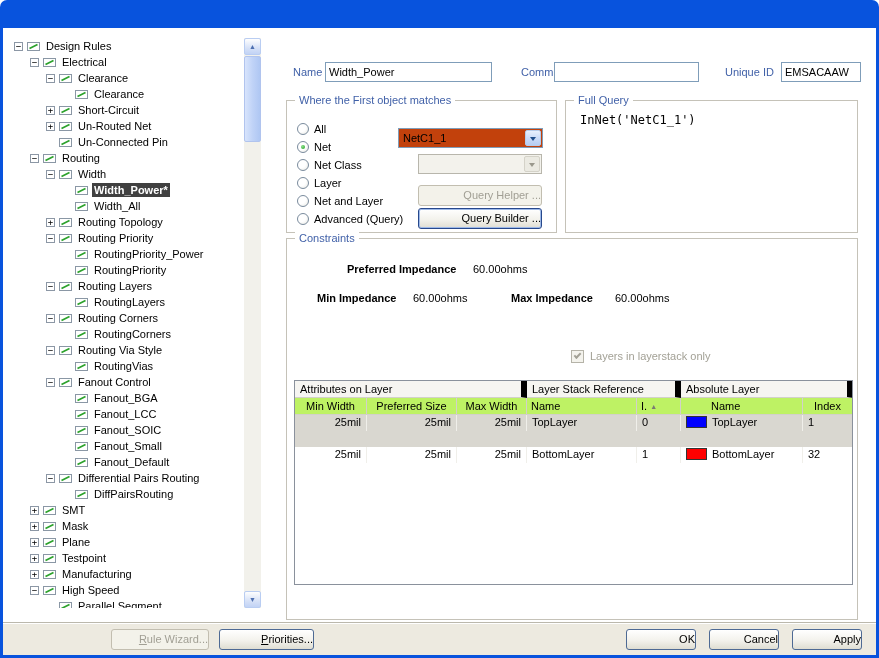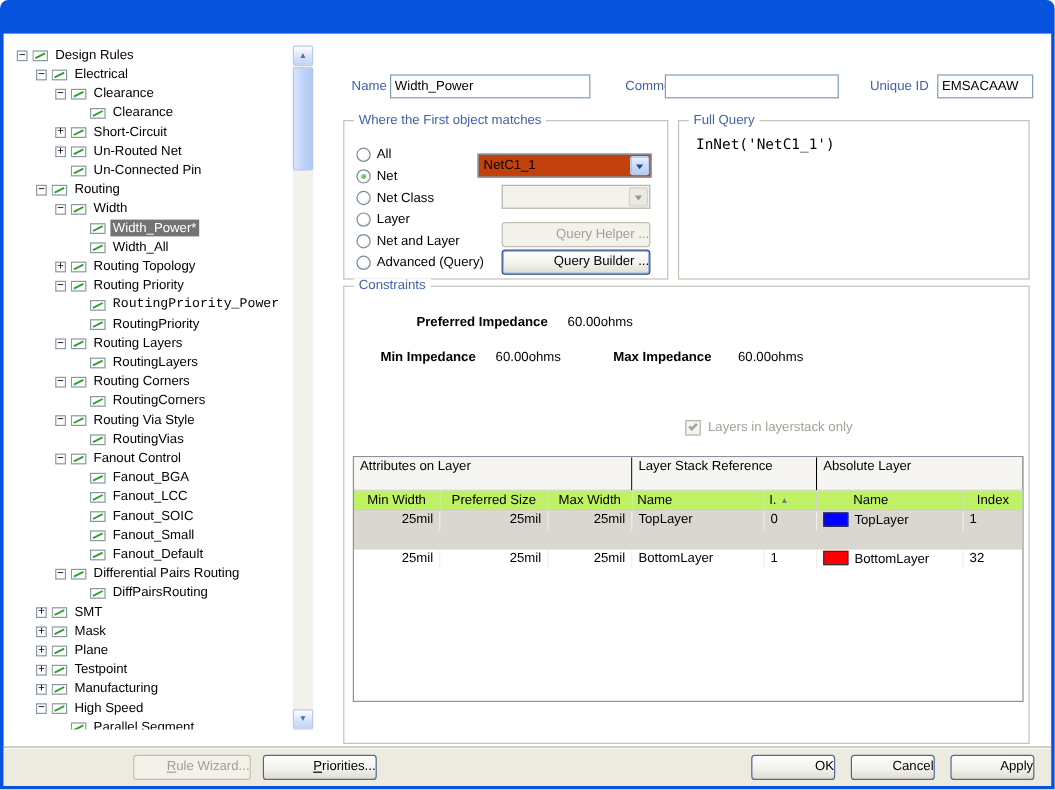--- a/index.html
+++ b/index.html
@@ -22,21 +22,21 @@
   .input-uid{left:778px;top:34px;width:80px}
   
   .tree-panel{position:absolute;left:7px;top:10px;width:251px;height:570px}
   .tree{position:absolute;top:0;left:0;right:17px;bottom:0;overflow:hidden}
   .tree-row{height:16px;display:flex;align-items:center;white-space:nowrap}
   .expander{flex:none;width:9px;height:9px;border:1px solid #8C97A5;background:#fff;font:9px/7px "DejaVu Sans Mono",monospace;text-align:center;margin-right:4px;color:#000}
   .exp-spacer{flex:none;width:13px}
   .tree-icon{flex:none;width:14px;height:11px;margin-right:3px}
   .tree-icon svg{display:block}
   .tree-label{font-size:11px;padding:1px 2px;color:#000}
-  .tree-row.selected .tree-label{background:#737373;color:#fff;font-weight:normal}
+  .tree-row.selected .tree-label{background:#404040;color:#fff;font-weight:bold}
   .bold{font-weight:bold}
   
   .scrollbar{position:absolute;top:0;right:0;width:17px;bottom:0;background:#F2F1EB}
   .sb-btn{position:absolute;left:0;width:17px;height:17px;border:1px solid #B9CDF2;border-radius:2px;background:linear-gradient(to bottom,#FEFEFE,#D6E1F7 60%,#C2D3F5);color:#4D6FB0;font-size:7px;display:flex;align-items:center;justify-content:center}
   .sb-up{top:0}
   .sb-down{bottom:0}
   .sb-thumb{position:absolute;left:0;top:18px;width:17px;height:86px;border:1px solid #B1C4EE;border-radius:2px;background:linear-gradient(to right,#D8E4FC,#C0D3F7 50%,#AFC7F3)}
   
   .group{position:absolute;border:1px solid #C5C2B8}
   .group-label{position:absolute;top:-7px;left:8px;background:#fff;padding:0 4px;color:#4161A8;font-size:11px;line-height:13px;white-space:nowrap}
@@ -78,21 +78,21 @@
   .cb1{left:284px;top:84px}
   .cb2{left:284px;top:110px}
   .checkbox{width:13px;height:13px;border:1px solid #6C7F92;background:#fff;position:relative;margin-right:6px;flex:none}
   .checkmark{position:absolute;left:2px;top:2px;width:7px;height:4px;border-left:2px solid #1FA01F;border-bottom:2px solid #1FA01F;transform:rotate(-45deg)}
   .check-row.disabled .checkbox{border-color:#B5B3A8;background:#F4F3ED}
   .check-row.disabled .checkmark{border-color:#A3A196}
   .check-row.disabled .check-label{color:#A3A196}
   
   .grid{position:absolute;left:7px;top:141px;width:559px;height:205px;border:1px solid #8A919C;background:#fff;overflow:hidden}
   .grow{display:flex}
-  .gcell{flex:none;height:28px;background:#F6F5F1;border-right:1px solid #000000;border-bottom:1px solid #D2D1C9;padding:2px 5px;font-size:11px;white-space:nowrap;overflow:hidden}
+  .gcell{flex:none;height:17px;background:#F6F5F1;border-right:6px solid #000000;border-bottom:1px solid #D2D1C9;padding:2px 5px;font-size:11px;white-space:nowrap;overflow:hidden}
   .hcell{flex:none;height:17px;background:#bef264;border-right:1px solid #D2D1C9;border-bottom:1px solid #D2D1C9;padding:2px 4px;font-size:11px;display:flex;align-items:center;white-space:nowrap;overflow:hidden}
   .hcell.center{justify-content:center}
   .hcell.inset{padding-left:30px}
   .grid-row{display:flex;height:32px}
   .grid-row.alt{background:#D9D7D0}
   .cell{flex:none;height:16px;padding:1px 5px;font-size:11px;white-space:nowrap;overflow:hidden;border-right:1px solid #F0EFEA}
   .cell.right{text-align:right}
   .swatch{display:inline-block;width:21px;height:12px;border:1px solid #333;margin-right:5px;vertical-align:-2px}
   .sort-arrow{font-size:7px;color:#7A7A74;margin-left:3px}
   
@@ -237,21 +237,21 @@
           <div class="tree-row" style="padding-left: 36px;">
             <span class="expander">−</span>
             <span class="tree-icon">
               <svg width="14" height="11" viewBox="0 0 14 11">
                 <rect x="0.5" y="1.5" width="12" height="8" fill="#ffffff" stroke="#8a97a5"></rect>
                 <path d="M2.5 7.5 L10.5 3.5" stroke="#2ba12b" stroke-width="1.6"></path>
               </svg>
             </span>
             <span class="tree-label">Routing Priority</span>
           </div>
-          <div class="tree-row" style="padding-left: 52px; font-family: Liberation Mono, monospace;">
+          <div class="tree-row" style="padding-left: 52px;">
             <span class="exp-spacer"></span>
             <span class="tree-icon">
               <svg width="14" height="11" viewBox="0 0 14 11">
                 <rect x="0.5" y="1.5" width="12" height="8" fill="#ffffff" stroke="#8a97a5"></rect>
                 <path d="M2.5 7.5 L10.5 3.5" stroke="#2ba12b" stroke-width="1.6"></path>
               </svg>
             </span>
             <span class="tree-label">RoutingPriority_Power</span>
           </div>
           <div class="tree-row" style="padding-left: 52px;">

